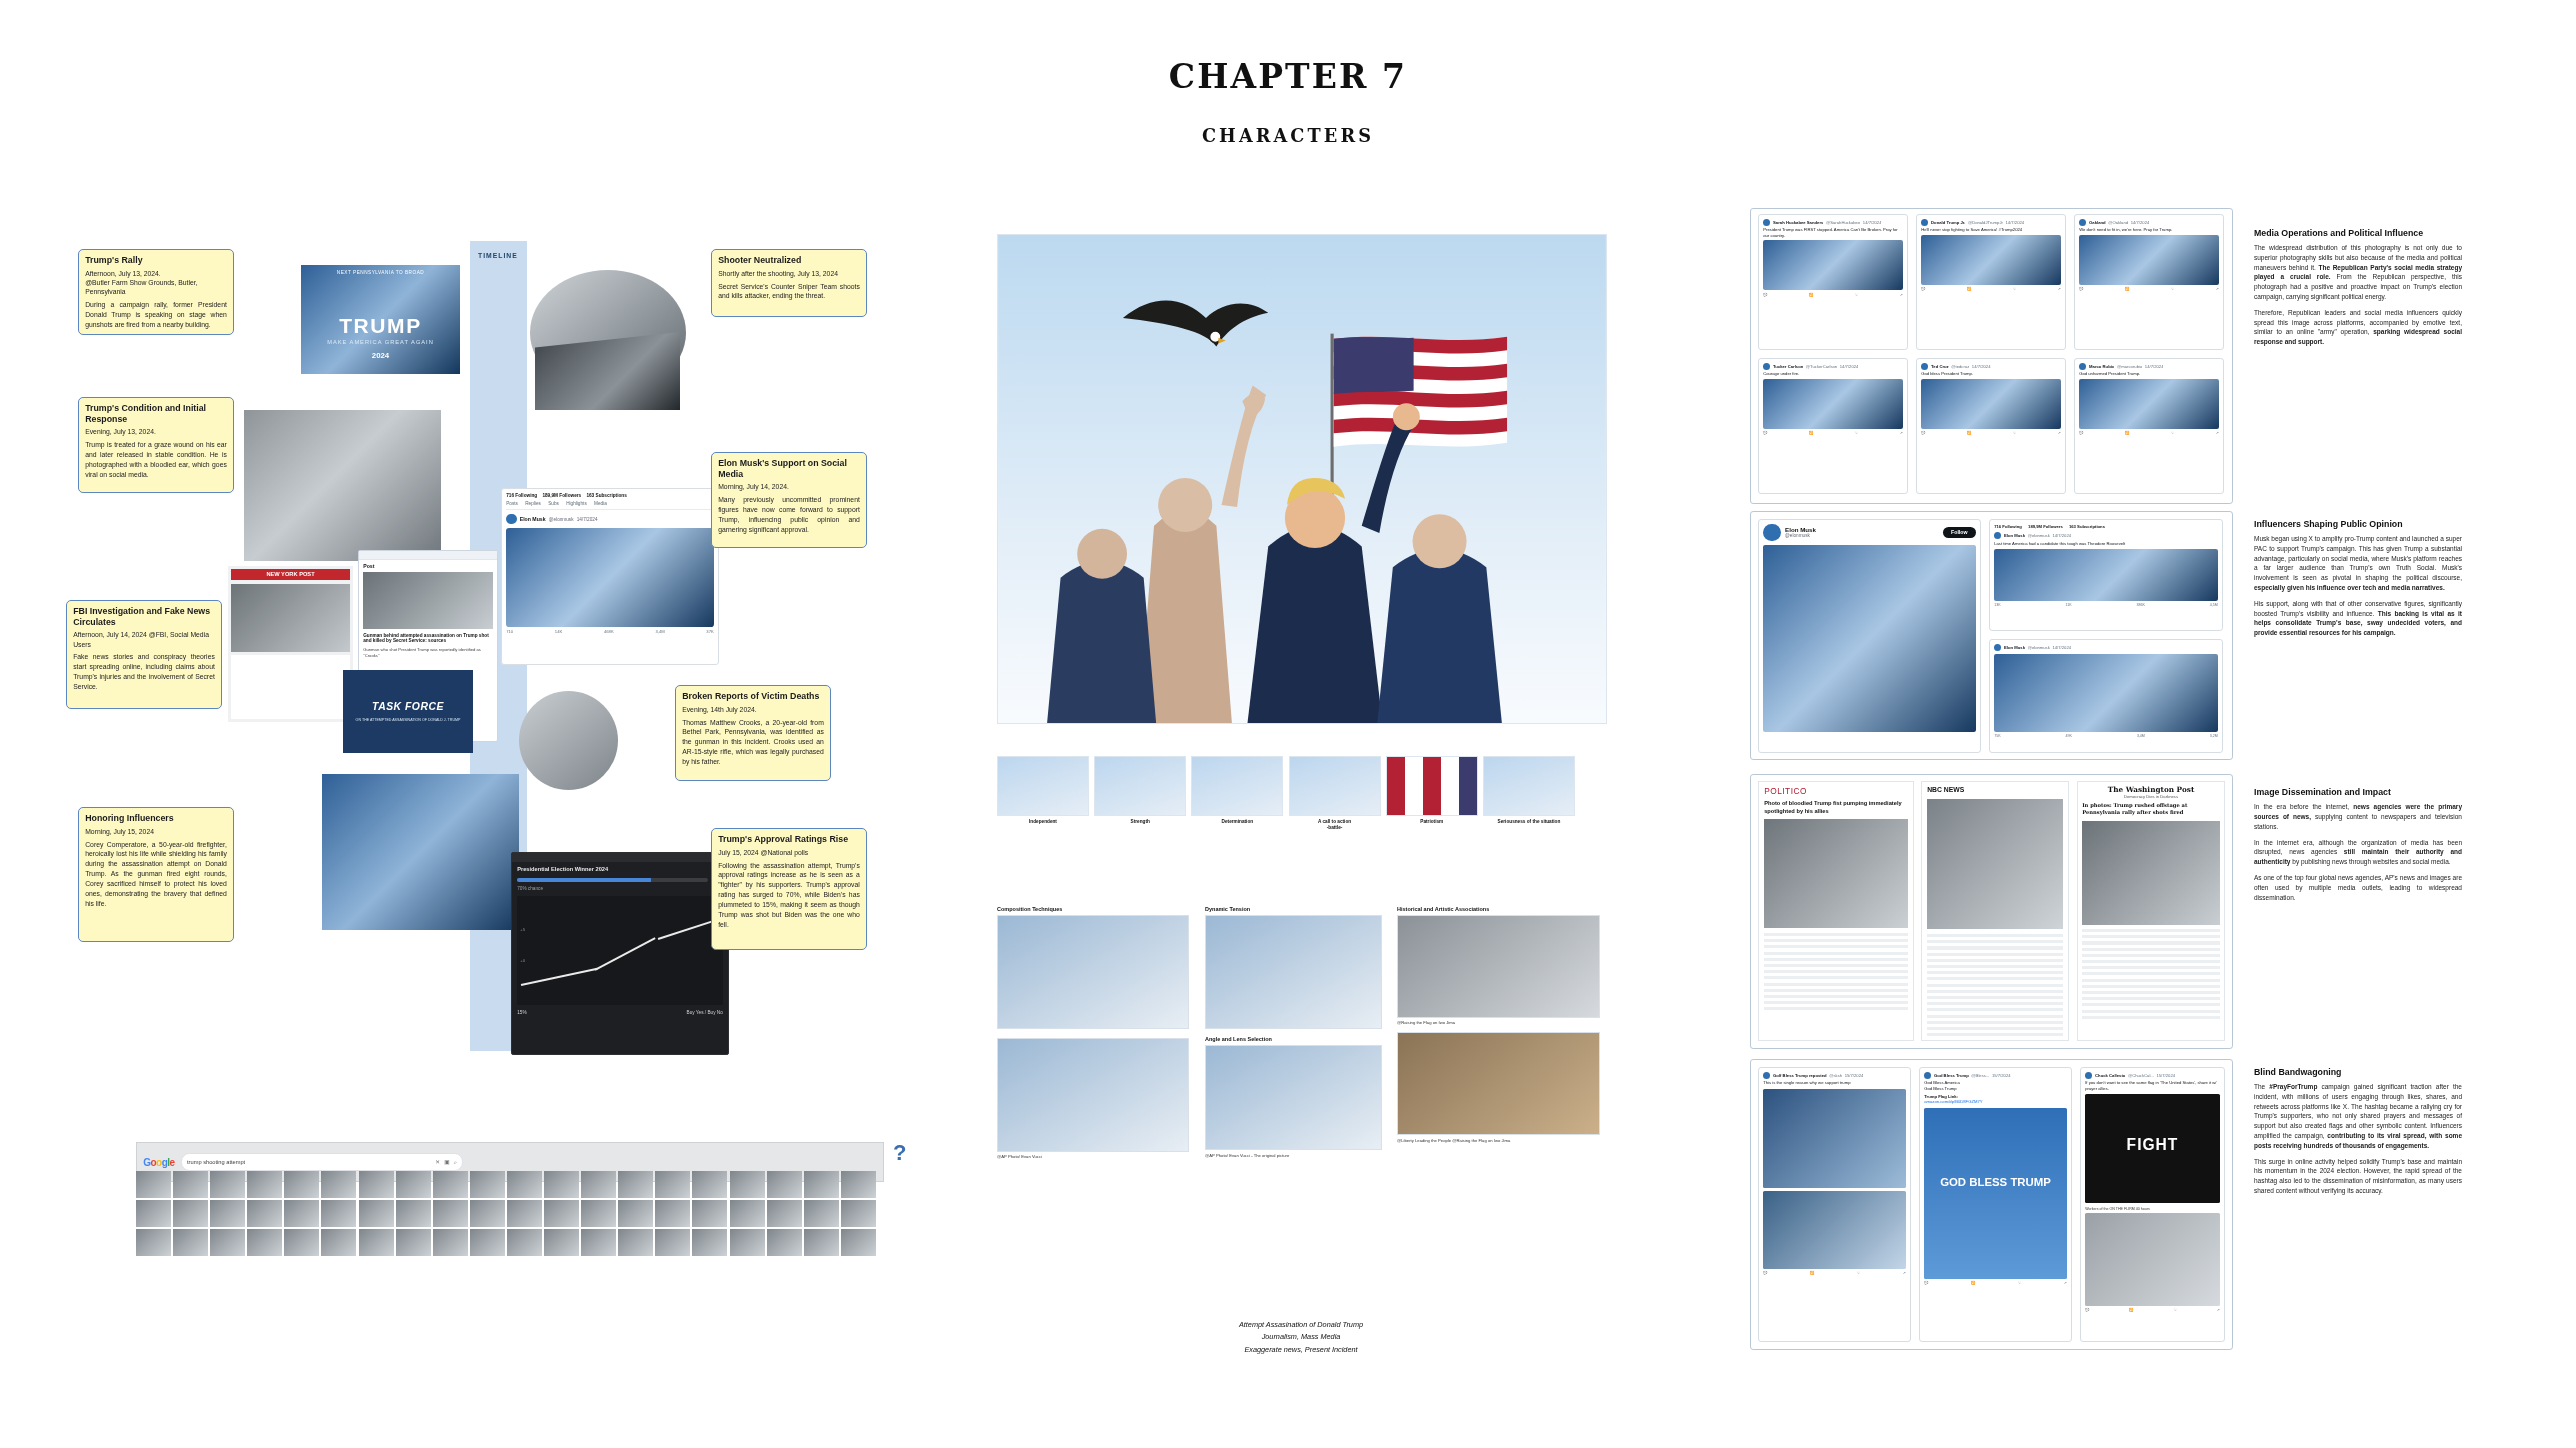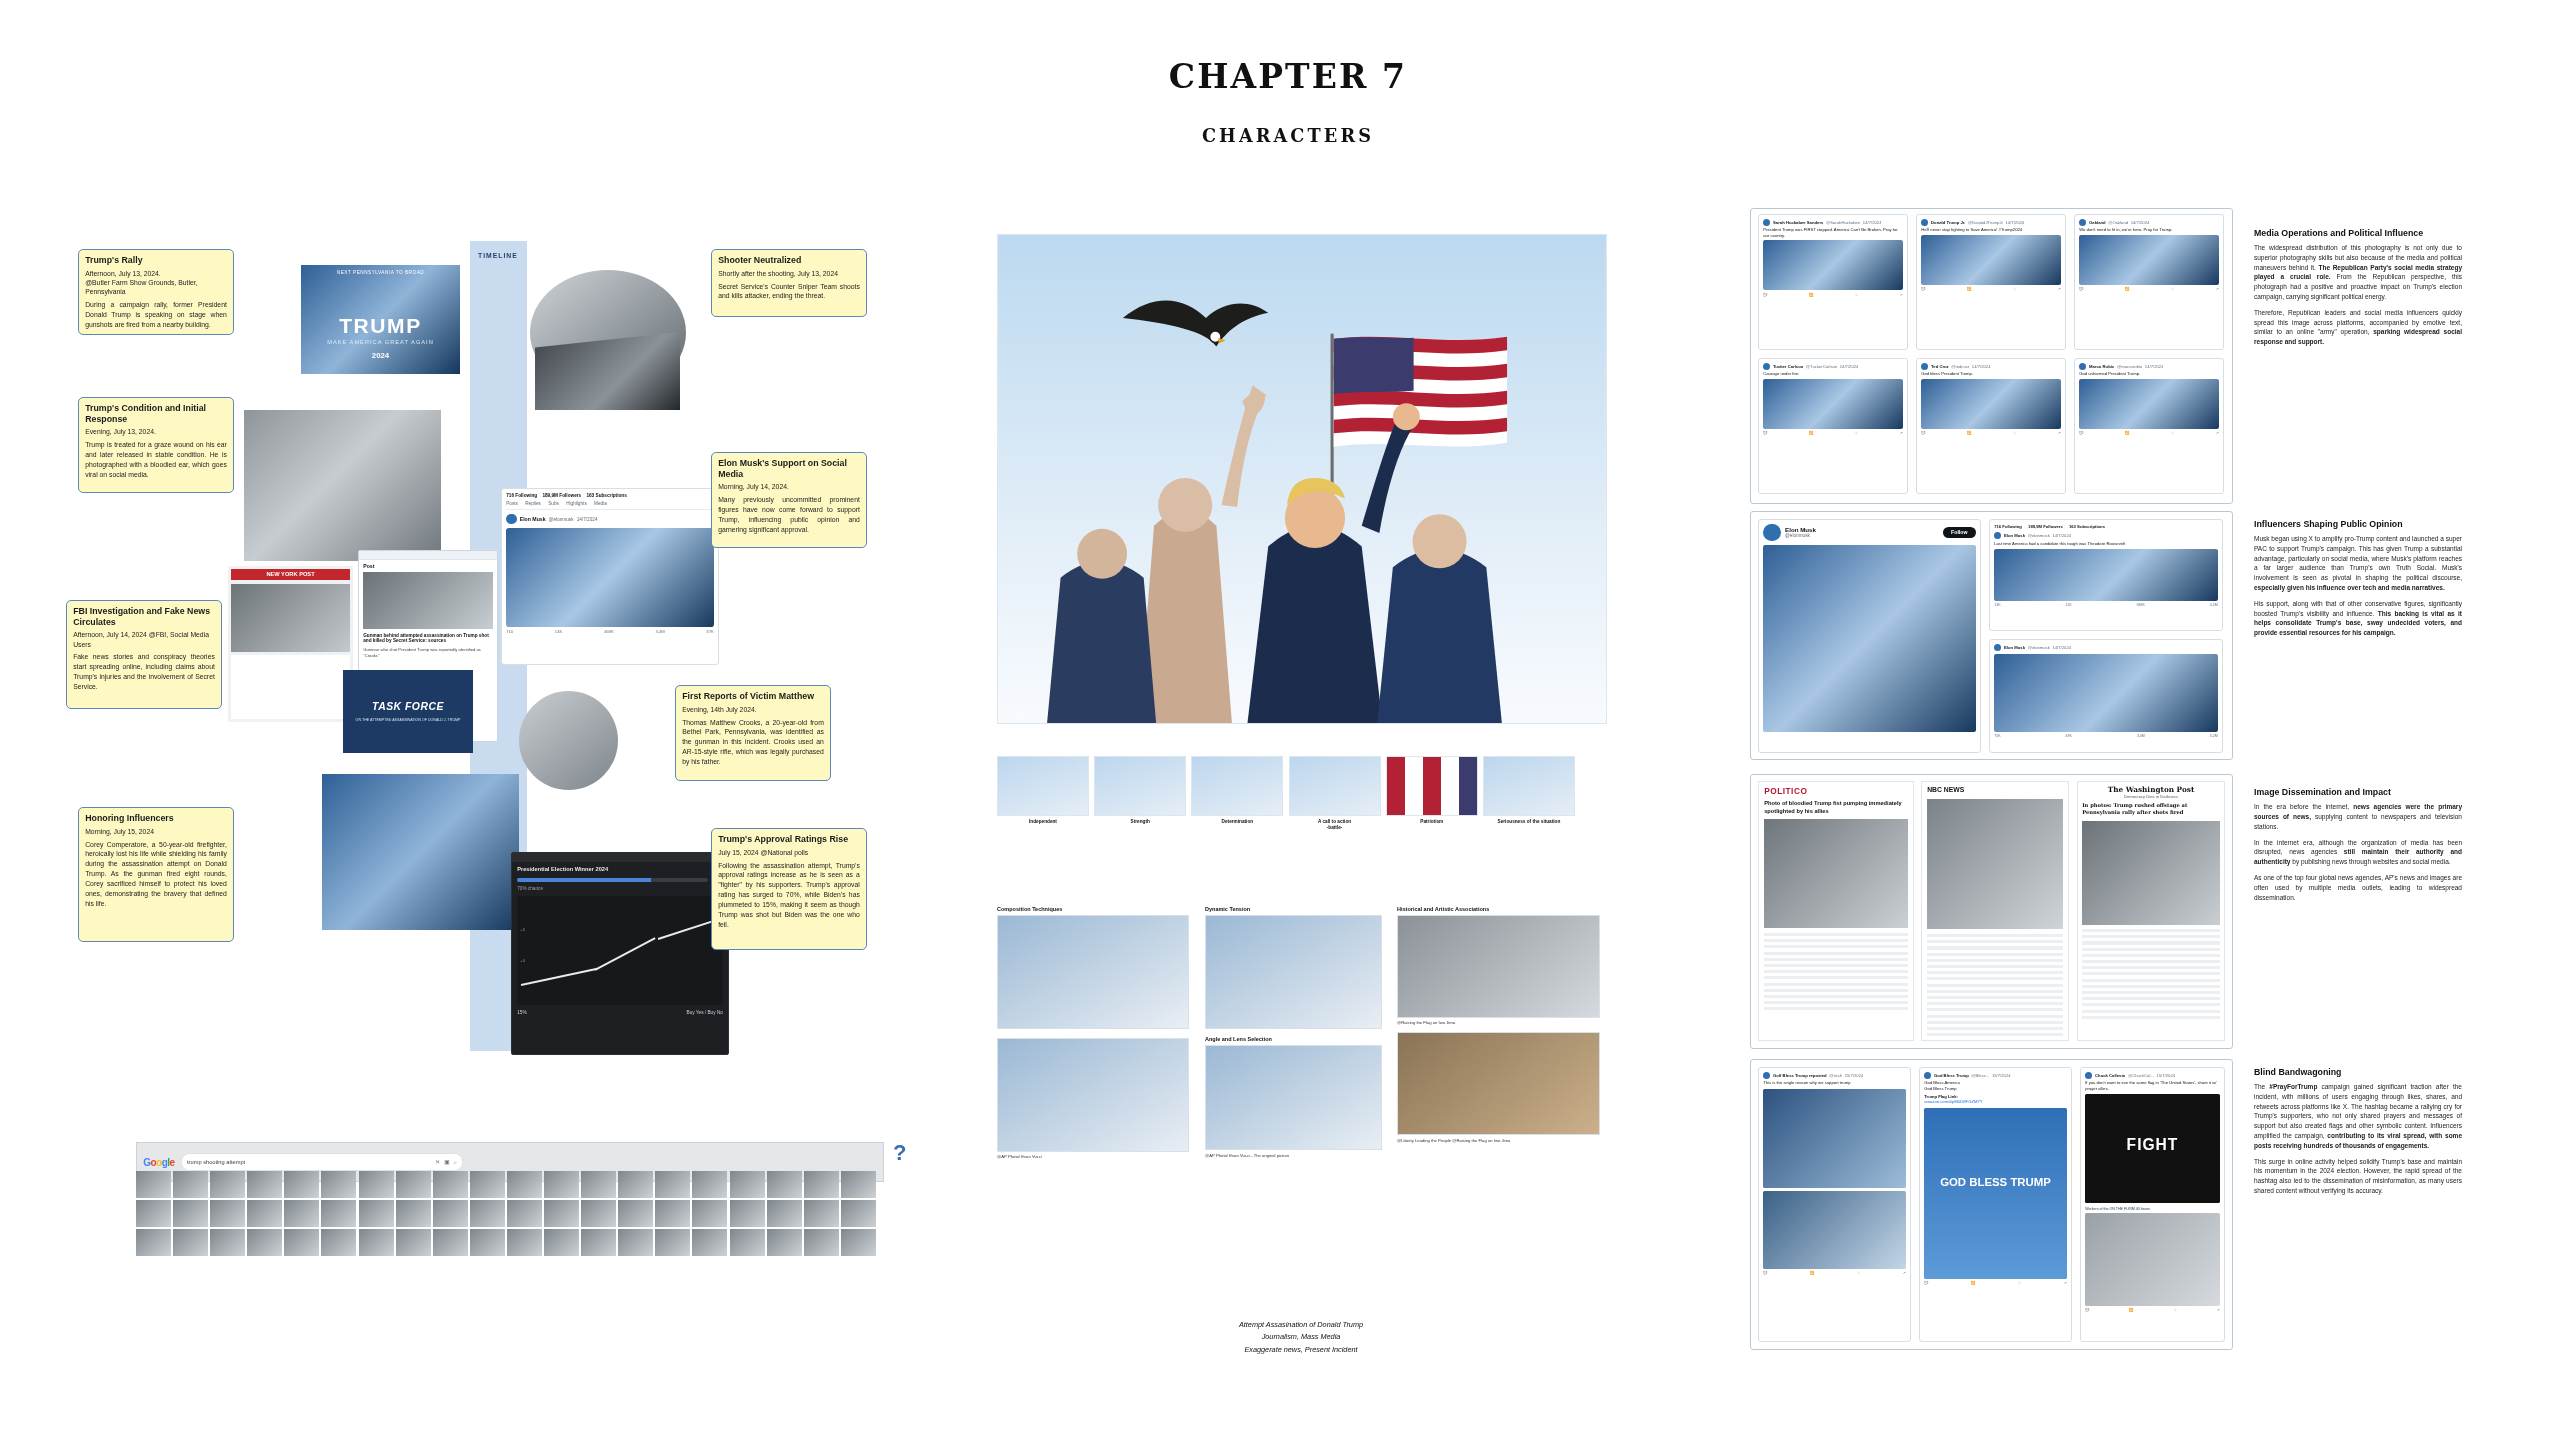--- a/index.html
+++ b/index.html
@@ -201,21 +201,21 @@
     <p>Secret Service's Counter Sniper Team shoots and kills attacker, ending the threat.</p>
   </div>
 
   <div class="callout" style="left:711px;top:452px;width:156px;height:96px;">
     <h4>Elon Musk's Support on Social Media</h4>
     <div class="meta">Morning, July 14, 2024.</div>
     <p>Many previously uncommitted prominent figures have now come forward to support Trump, influencing public opinion and garnering significant approval.</p>
   </div>
 
   <div class="callout" style="left:675px;top:685px;width:156px;height:96px;">
-    <h4>First Reports of Victim Matthew</h4>
+    <h4>Broken Reports of Victim Deaths</h4>
     <div class="meta">Evening, 14th July 2024.</div>
     <p>Thomas Matthew Crooks, a 20-year-old from Bethel Park, Pennsylvania, was identified as the gunman in this incident. Crooks used an AR-15-style rifle, which was legally purchased by his father.</p>
   </div>
 
   <div class="callout" style="left:711px;top:828px;width:156px;height:122px;">
     <h4>Trump's Approval Ratings Rise</h4>
     <div class="meta">July 15, 2024 @National polls</div>
     <p>Following the assassination attempt, Trump's approval ratings increase as he is seen as a "fighter" by his supporters. Trump's approval rating has surged to 70%, while Biden's has plummeted to 15%, making it seem as though Trump was shot but Biden was the one who fell.</p>
   </div>
 
@@ -555,21 +555,21 @@
   </div>
 
   <div class="analysis" style="position:absolute;left:2254px;top:519px;width:208px;">
     <h3>Influencers Shaping Public Opinion</h3>
     <p>Musk began using X to amplify pro-Trump content and launched a super PAC to support Trump's campaign. This has given Trump a substantial advantage, particularly on social media, where Musk's platform reaches a far larger audience than Trump's own Truth Social. Musk's involvement is seen as pivotal in shaping the political discourse, <b>especially given his influence over tech and media narratives.</b></p>
     <p>His support, along with that of other conservative figures, significantly boosted Trump's visibility and influence. <b>This backing is vital as it helps consolidate Trump's base, sway undecided voters, and provide essential resources for his campaign.</b></p>
   </div>
 
   <div class="panel" style="left:1750px;top:774px;width:483px;height:275px;"></div>
   <div class="card" style="left:1758px;top:781px;width:156px;height:260px;background:#fff;border:0.5px solid #e1e6ea;">
-    <div style="padding:4.2px 5.2px;font-size:8.3px;font-weight:700;color:#b4172b;letter-spacing:0.5px;">POLITICO</div>
+    <div style="padding:4.2px 5.2px;font-size:8.3px;font-weight:400;color:#b4172b;letter-spacing:0.5px;">POLITICO</div>
     <div style="padding:0 5.2px;font-size:5.7px;font-weight:700;line-height:1.3;">Photo of bloodied Trump fist pumping immediately spotlighted by his allies</div>
     <div style="margin:4.2px 5.2px;height:109px;background:linear-gradient(135deg,#6f767b,#cbd0d4);"></div>
     <div style="margin:0 5.2px;height:78px;background:repeating-linear-gradient(#eceff1 0 3.1px,#fff 3.1px 6.2px);"></div>
   </div>
   <div class="card" style="left:1921px;top:781px;width:148px;height:260px;background:#fff;border:0.5px solid #e1e6ea;">
     <div style="padding:4.2px 5.2px;font-size:6.8px;font-weight:700;">NBC NEWS</div>
     <div style="margin:2.1px 5.2px;height:130px;background:linear-gradient(135deg,#7b8287,#cfd4d8);"></div>
     <div style="margin:4.2px 5.2px;height:104px;background:repeating-linear-gradient(#eceff1 0 3.1px,#fff 3.1px 6.2px);"></div>
   </div>
   <div class="card" style="left:2077px;top:781px;width:148px;height:260px;background:#fff;border:0.5px solid #e1e6ea;">

